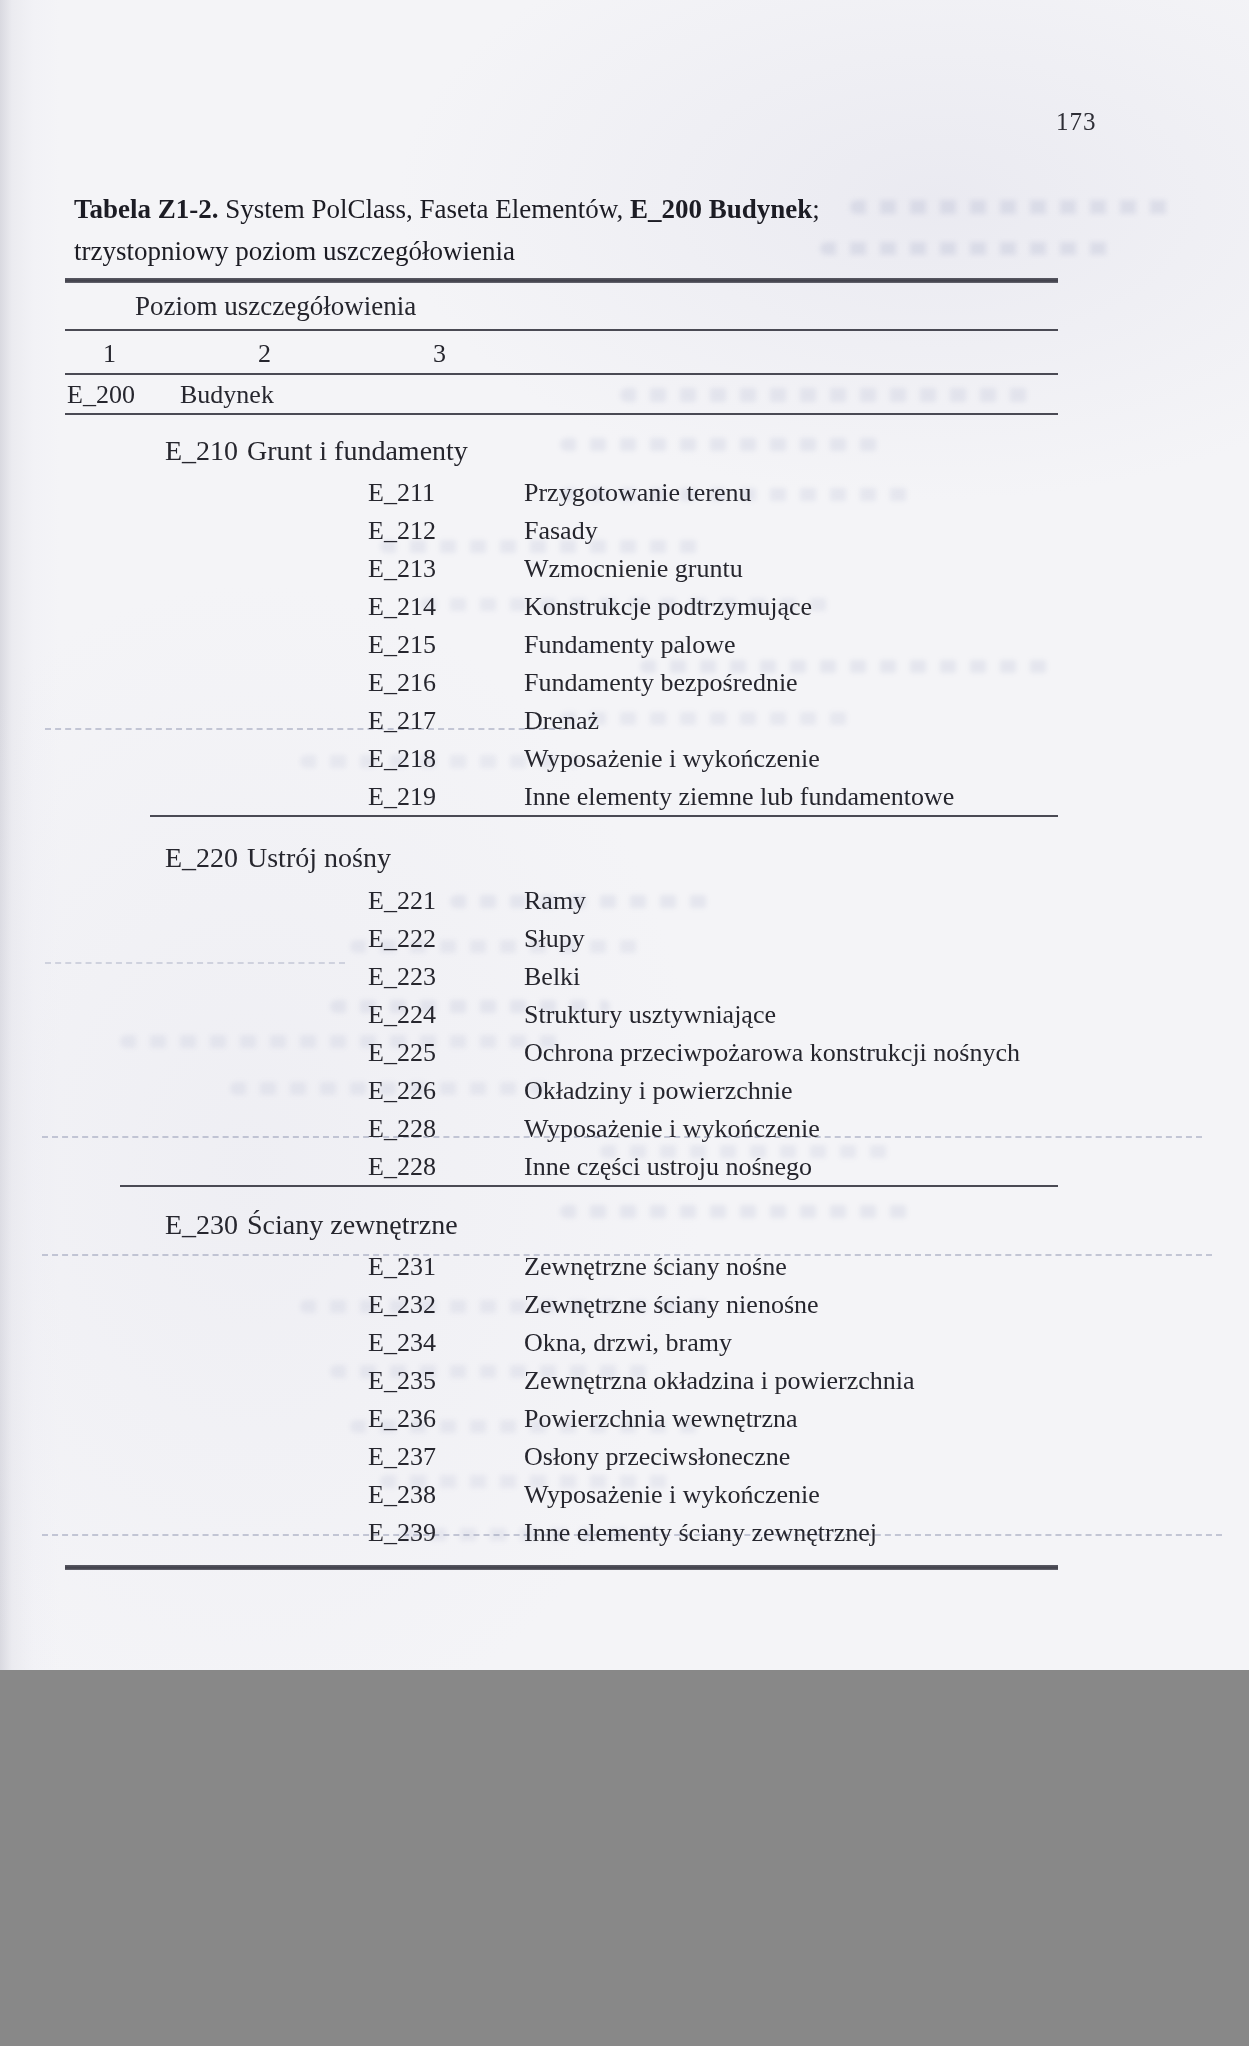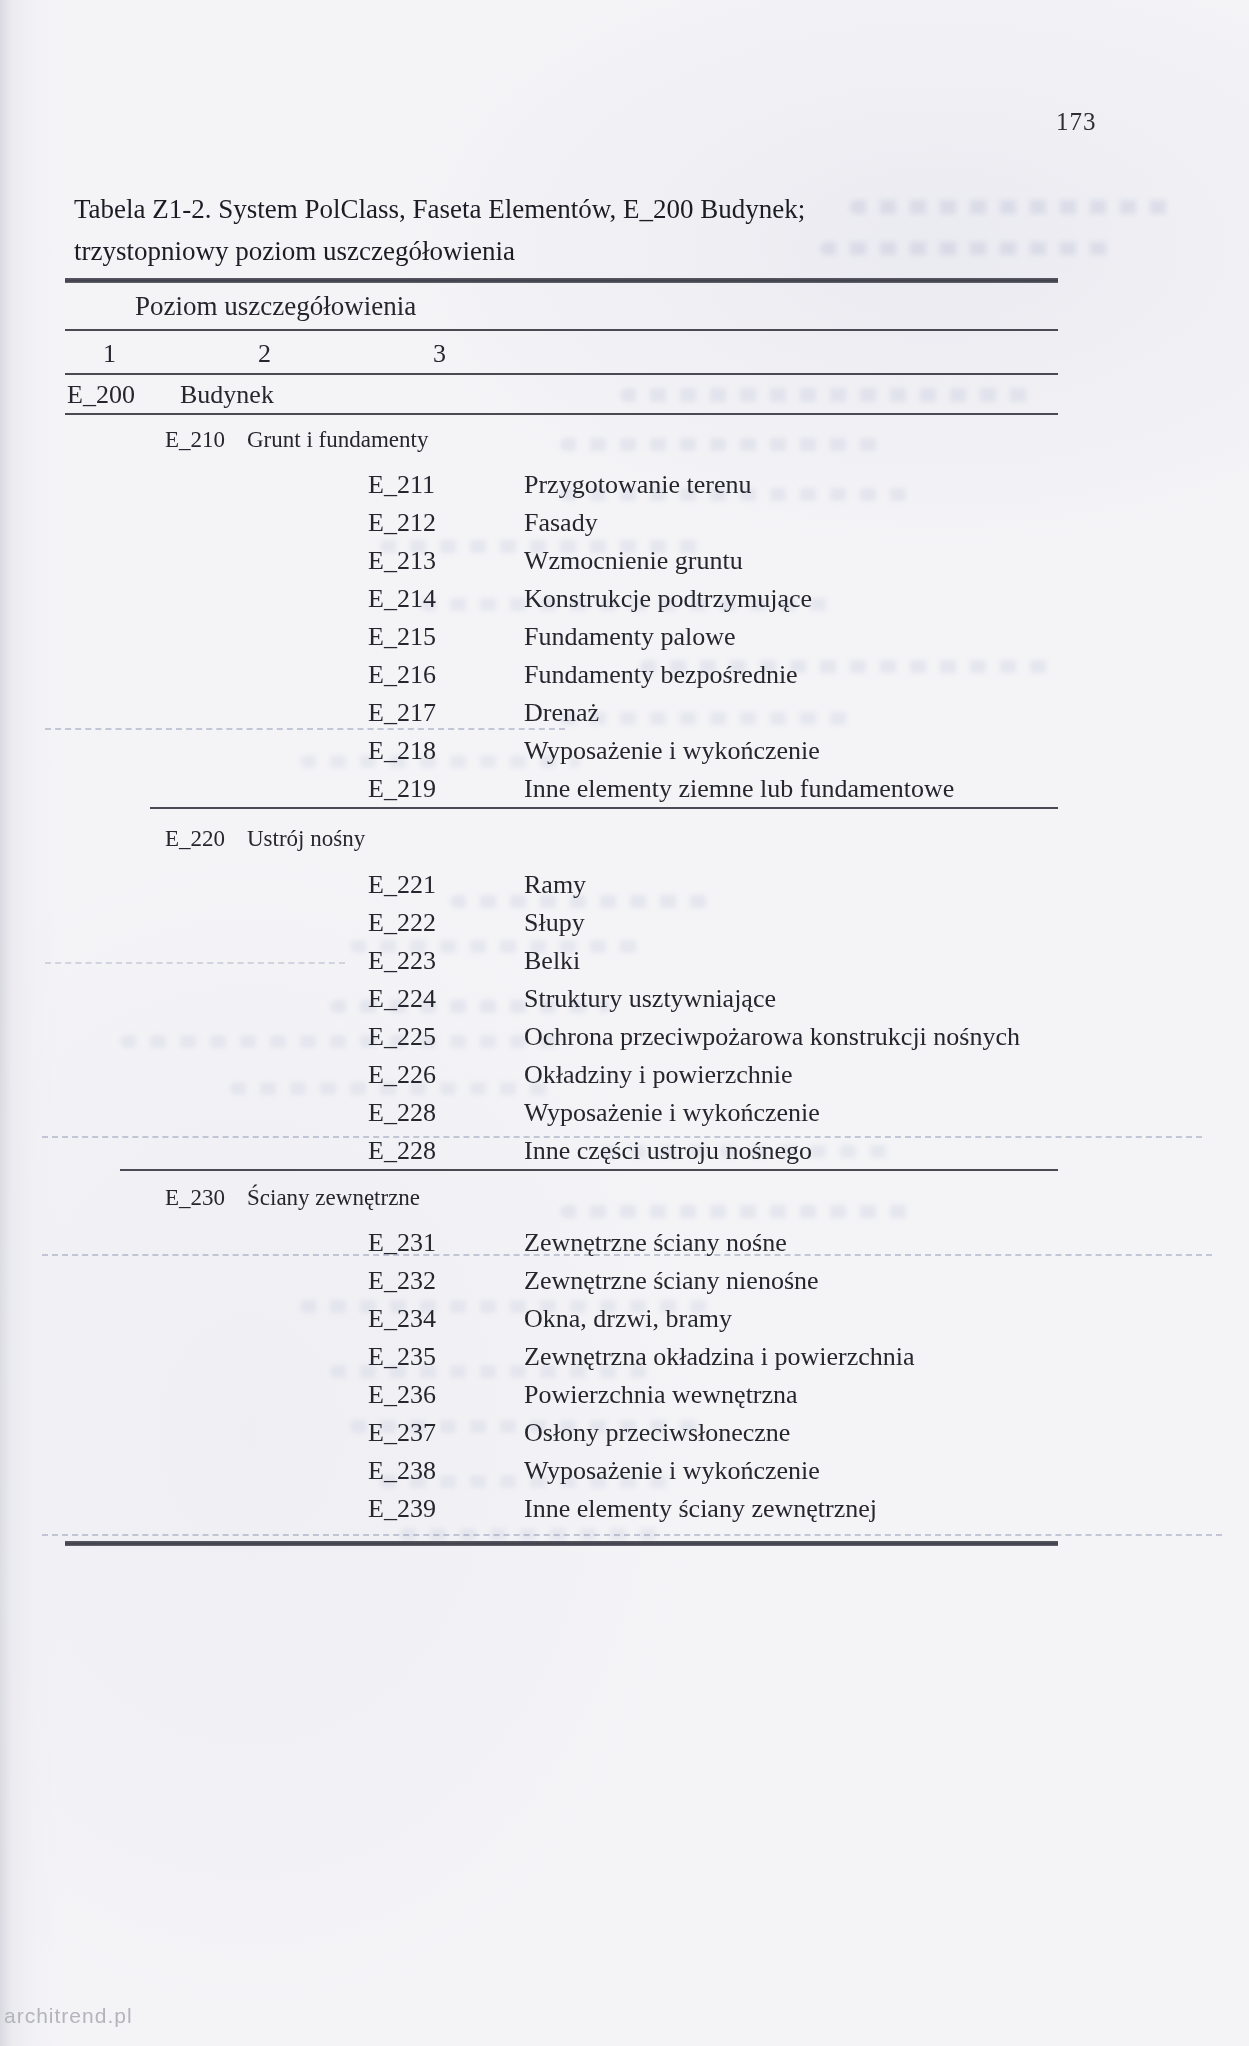--- a/index.html
+++ b/index.html
@@ -1,54 +1,54 @@
 <!DOCTYPE html>
 <html lang="pl"><head>
 <meta charset="utf-8">
 <style>
   html,body{margin:0;padding:0;background:#888;}
   .page{
     position:relative;
-    width:1249px;height:2046px;
+    width:1249px;height:1670px;
     margin:0 auto;
     background:
       radial-gradient(ellipse 900px 500px at 75% 12%, rgba(226,226,236,.55), rgba(226,226,236,0) 60%),
       radial-gradient(ellipse 700px 900px at 20% 70%, rgba(233,233,240,.5), rgba(233,233,240,0) 65%),
       linear-gradient(90deg,#d9d9e0 0px,#ebebf0 12px,#f2f2f6 34px,#f4f4f7 60px),
       #f4f4f7;
     overflow:hidden;
     font-family:"Liberation Serif","DejaVu Serif",serif;
     color:#26262e;
   }
   .page-number{
     position:absolute;left:1056px;top:108px;
     font-size:25px;letter-spacing:1px;color:#2e2e36;
   }
   .doc-title{
     position:absolute;left:74px;top:188px;width:760px;
     font-size:27px;line-height:42px;color:#1c1c24;
   }
-  .doc-title .b{font-weight:normal;}
+  .doc-title .b{font-weight:bold;}
   
   .tbl{position:absolute;left:65px;top:278px;width:993px;}
   .rule{height:2px;background:#4a4a54;}
   .rule.thick{height:5px;background:linear-gradient(180deg,#5a5a64,#3e3e48 60%,#6a6a74);}
   .rule.mid{margin-left:85px;}
   .rule.mid2{margin-left:55px;}
   .caption-row{height:46px;display:flex;align-items:center;padding-left:70px;font-size:27px;text-align:right;}
   .nums-row{position:relative;height:42px;font-size:26px;}
   .nums-row span{position:absolute;top:8px;}
   .num1{left:38px;} .num2{left:193px;} .num3{left:368px;}
   .row{position:relative;height:38px;font-size:26px;}
   .row span{position:absolute;top:5px;white-space:nowrap;}
   .c-l1{left:2px;}
   .c-l2{left:115px;}
   .c-code{left:303px;}
   .c-desc{left:459px;}
-  .sec-head{position:relative;font-size:23px;}
+  .sec-head{position:relative;font-size:28px;margin-top:8px;}
   .sec-head span{position:absolute;white-space:nowrap;}
   .sh1{height:50px;} .sh1 span{top:12px;}
   .sh2{height:56px;} .sh2 span{top:17px;text-align:center;}
   .sh3{height:52px;} .sh3 span{top:14px;}
   .sec-head .lbl{left:100px;}
   .sec-head .lbl2{left:182px;}
   .spacer{height:14px;}
   
   .ghost{
     position:absolute;

